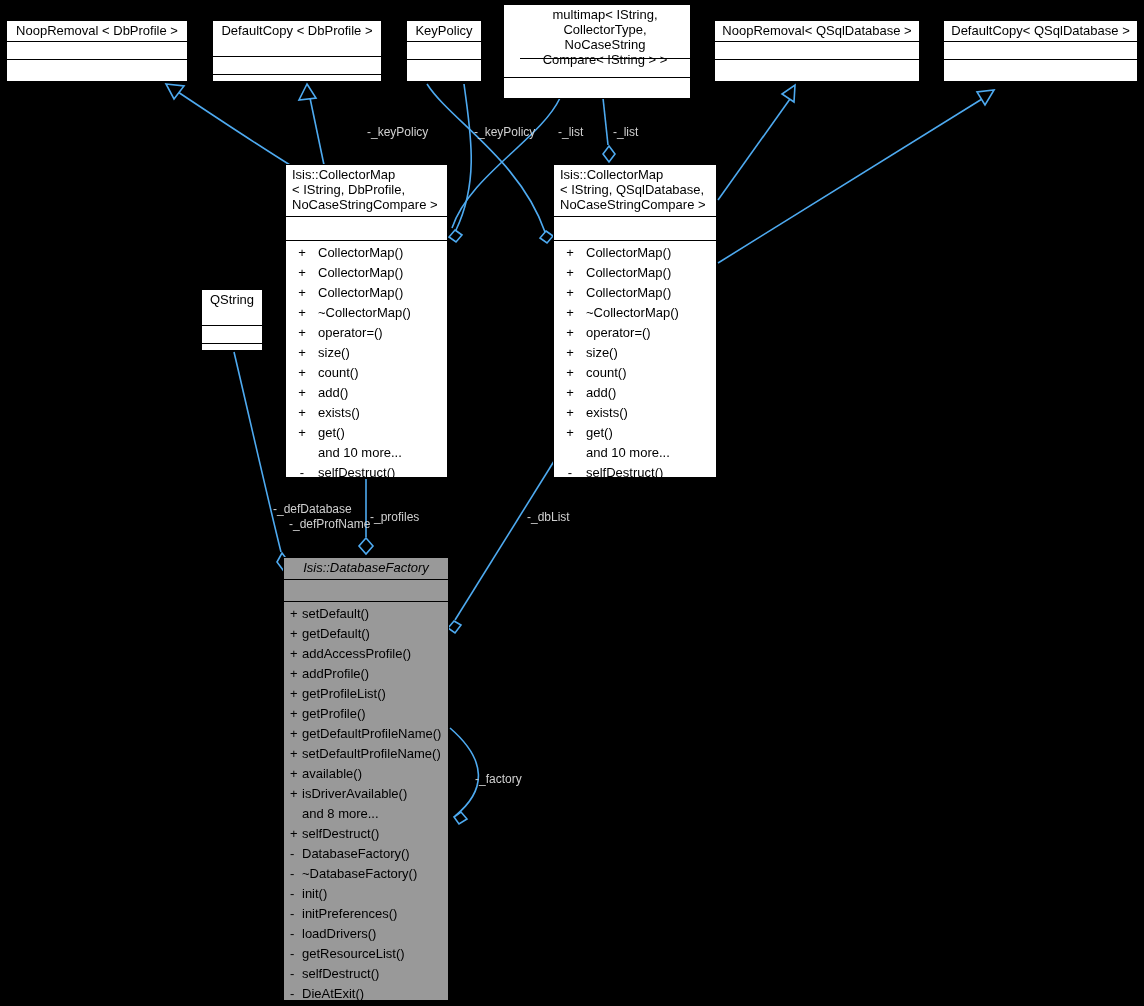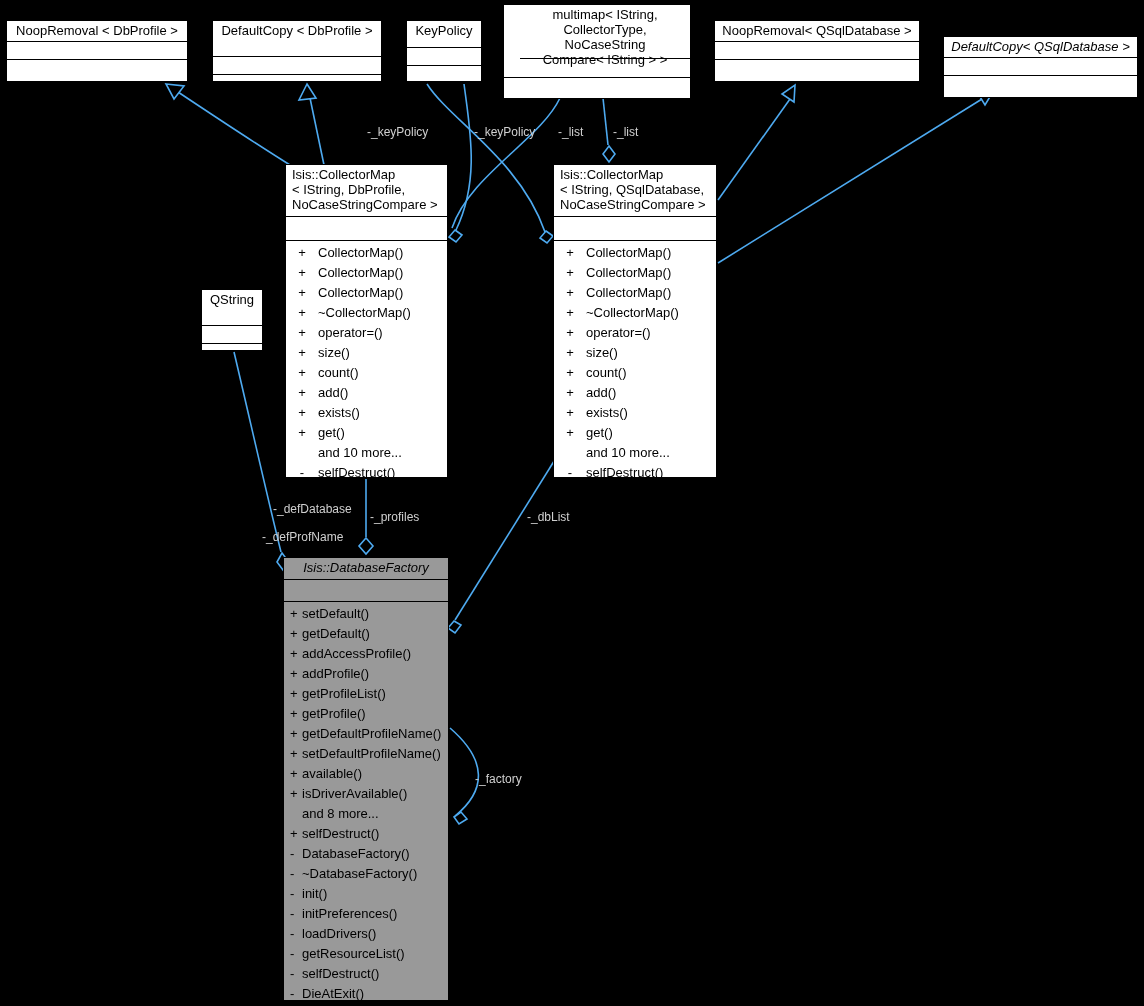--- a/index.html
+++ b/index.html
@@ -80,40 +80,40 @@
     <div class="uml-ops" style="height:21px;"></div>
   </div>
 
   <div class="uml-box" style="left:212px;top:20px;width:170px;height:62px;">
     <div class="uml-title center" style="height:36px;">DefaultCopy &lt; DbProfile  &gt;</div>
     <div class="uml-attrs" style="height:18px;"></div>
     <div class="uml-ops" style="height:21px;"></div>
   </div>
 
   <div class="uml-box" style="left:406px;top:20px;width:76px;height:62px;">
-    <div class="uml-title center" style="height:27px;">KeyPolicy</div>
+    <div class="uml-title center" style="height:21px;">KeyPolicy</div>
     <div class="uml-attrs" style="height:18px;"></div>
     <div class="uml-ops" style="height:21px;"></div>
   </div>
 
   <div class="uml-box" style="left:503px;top:4px;width:188px;height:95px;">
     <div class="uml-title center" style="height:54px;margin-left:16px;">multimap&lt; IString,
 CollectorType, NoCaseString
 Compare&lt; IString &gt; &gt;</div>
     <div class="uml-attrs" style="height:19px;"></div>
     <div class="uml-ops" style="height:20px;"></div>
   </div>
 
   <div class="uml-box" style="left:714px;top:20px;width:206px;height:62px;">
     <div class="uml-title center" style="height:21px;">NoopRemoval&lt; QSqlDatabase &gt;</div>
     <div class="uml-attrs" style="height:18px;"></div>
     <div class="uml-ops" style="height:21px;"></div>
   </div>
 
-  <div class="uml-box" style="left:943px;top:36px;width:195px;height:62px;font-style:italic;">
+  <div class="uml-box" style="left:943px;top:20px;width:195px;height:62px;">
     <div class="uml-title center" style="height:21px;">DefaultCopy&lt; QSqlDatabase &gt;</div>
     <div class="uml-attrs" style="height:18px;"></div>
     <div class="uml-ops" style="height:21px;"></div>
   </div>
 
   <div class="uml-box" style="left:201px;top:289px;width:62px;height:62px;">
     <div class="uml-title center" style="height:36px;">QString</div>
     <div class="uml-attrs" style="height:18px;"></div>
     <div class="uml-ops" style="height:21px;"></div>
   </div>
@@ -318,18 +318,18 @@
         </div>
       </div>
   </div>
 
   <div class="edge-label" style="left:367px;top:126px;">-_keyPolicy</div>
   <div class="edge-label" style="left:474px;top:126px;">-_keyPolicy</div>
   <div class="edge-label" style="left:558px;top:126px;">-_list</div>
   <div class="edge-label" style="left:613px;top:126px;">-_list</div>
 
   <div class="edge-label" style="left:273px;top:503px;">-_defDatabase</div>
-  <div class="edge-label" style="left:262px;top:518px;margin-top:13px;">-_defProfName</div>
+  <div class="edge-label" style="left:289px;top:518px;">-_defProfName</div>
   <div class="edge-label" style="left:370px;top:511px;">-_profiles</div>
   <div class="edge-label" style="left:527px;top:511px;">-_dbList</div>
   <div class="edge-label" style="left:475px;top:773px;">-_factory</div>
 
 </div>
 
 </body></html>

